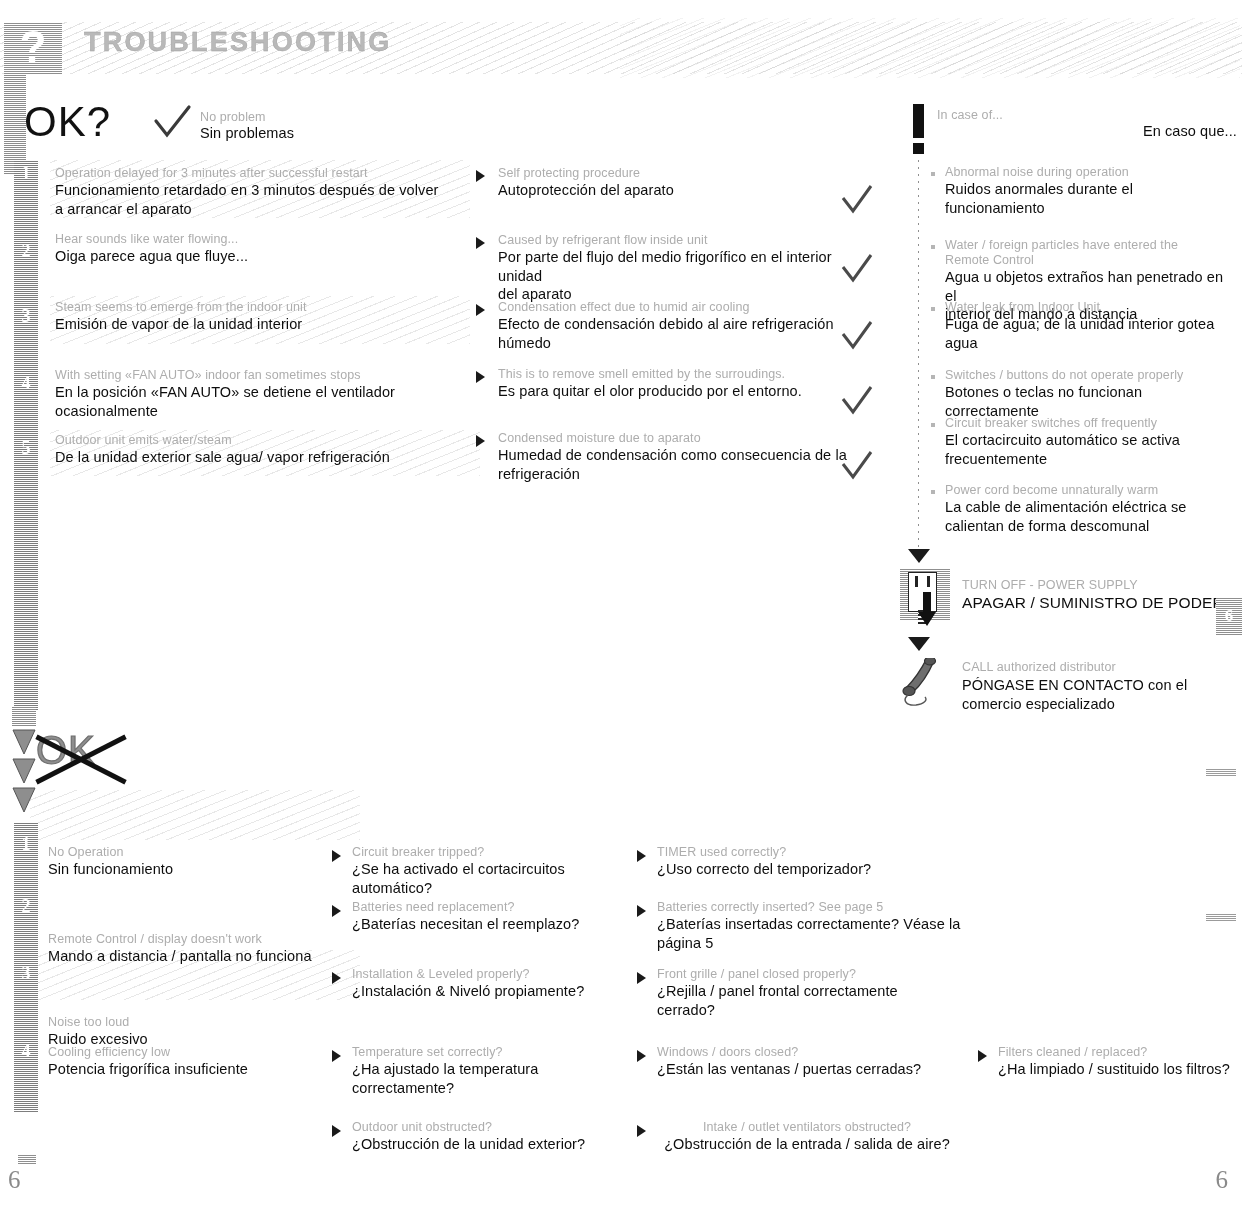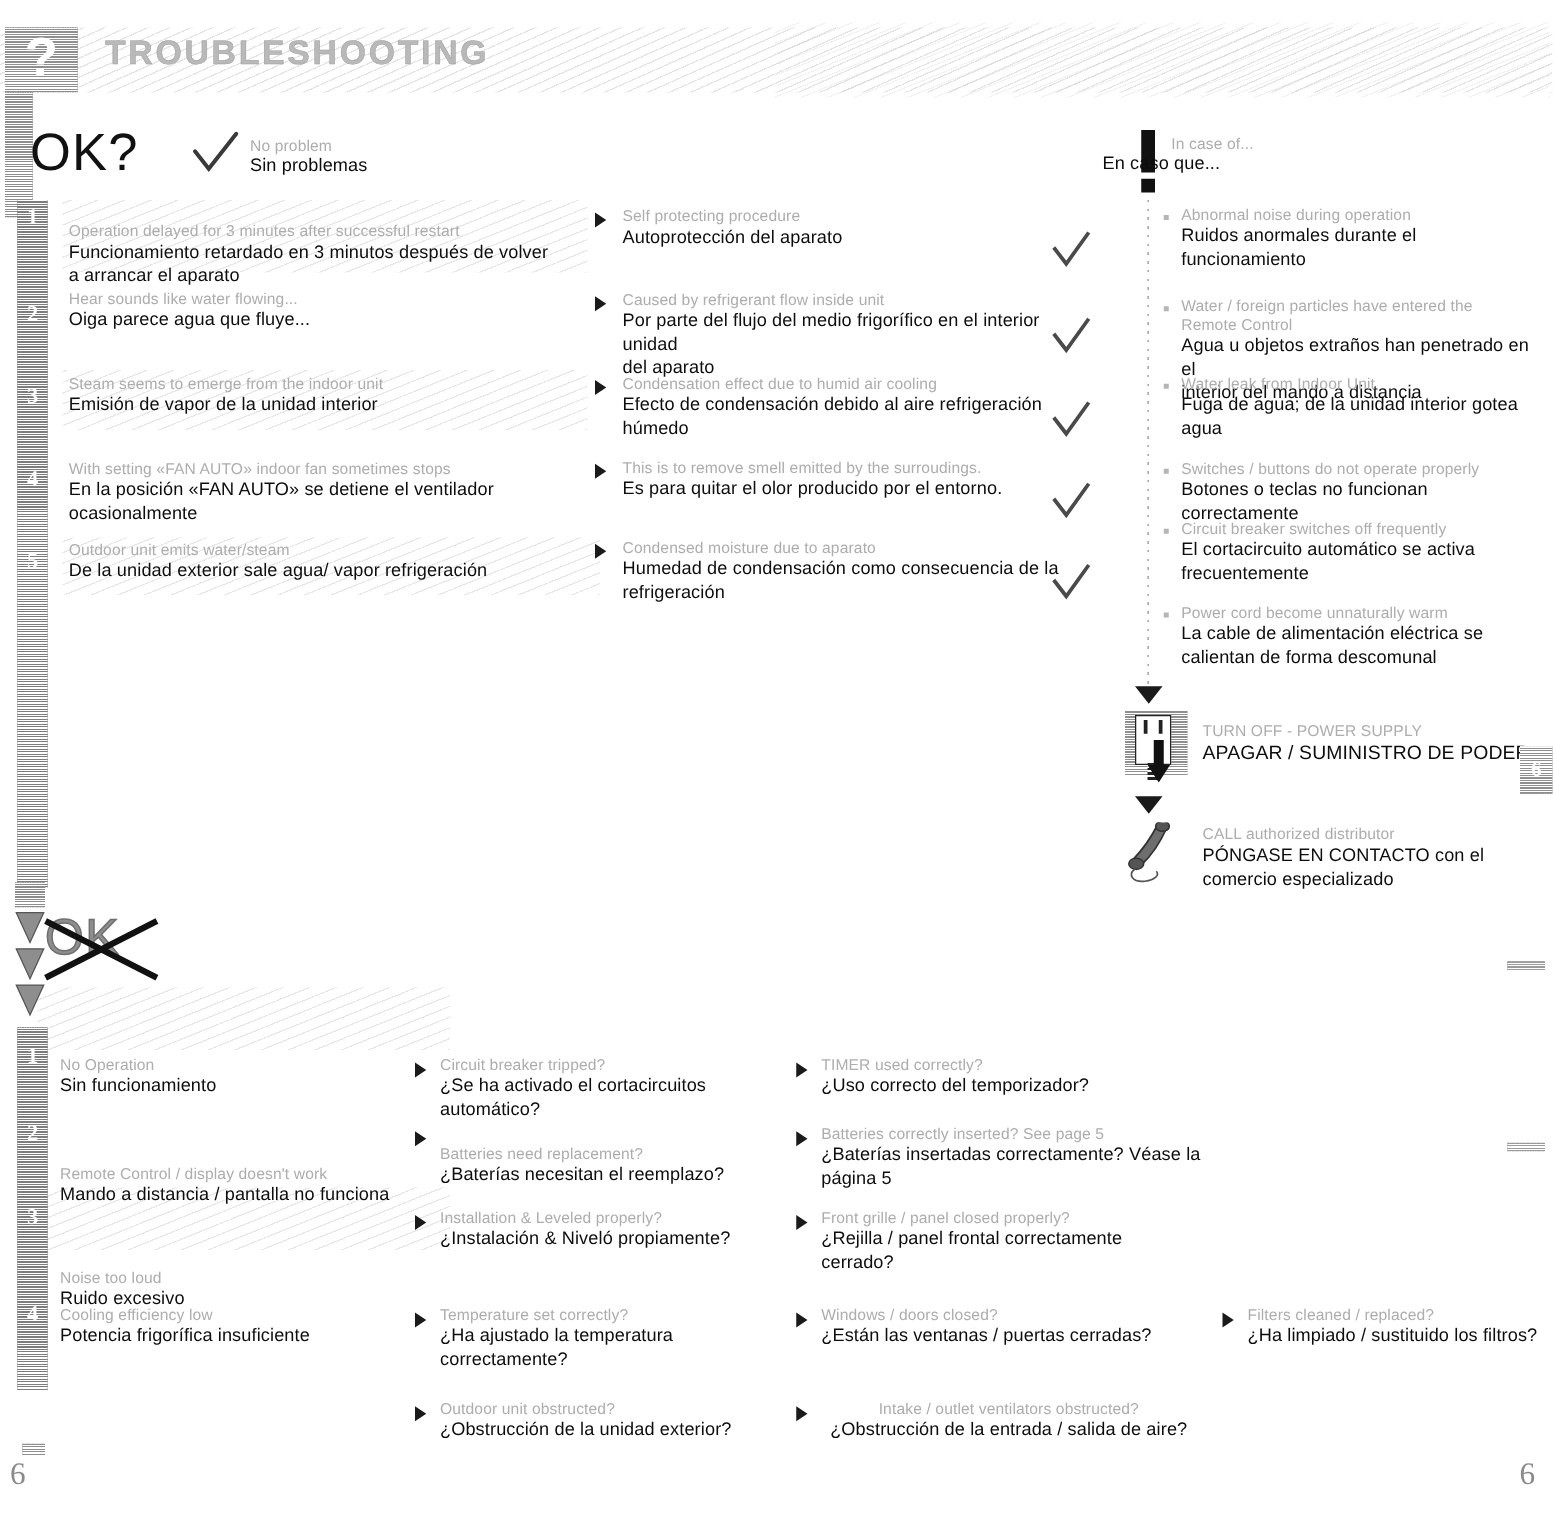--- a/index.html
+++ b/index.html
@@ -222,21 +222,21 @@
   <div class="num" style="top:372px;">4</div>
   <div class="num" style="top:437px;">5</div>
 
   <div class="smudge" style="left:50px;top:160px;width:420px;height:58px;"></div>
   <div class="smudge" style="left:50px;top:296px;width:420px;height:48px;"></div>
   <div class="smudge" style="left:50px;top:430px;width:430px;height:46px;"></div>
   <div class="smudge" style="left:620px;top:18px;width:620px;height:60px;opacity:.55;"></div>
   <div class="smudge" style="left:30px;top:790px;width:330px;height:50px;"></div>
   <div class="smudge" style="left:30px;top:950px;width:330px;height:50px;"></div>
 
-  <div class="row" style="left:55px;top:166px;width:410px;margin-top:12px;">
+  <div class="row" style="left:55px;top:166px;width:410px;">
     <div class="en">Operation delayed for 3 minutes after successful restart</div>
     <div class="es">Funcionamiento retardado en 3 minutos después de volver
 a arrancar el aparato</div>
   </div>
   <div class="row" style="left:55px;top:232px;width:410px;">
     <div class="en">Hear sounds like water flowing...</div>
     <div class="es">Oiga parece agua que fluye...</div>
   </div>
   <div class="row" style="left:55px;top:300px;width:410px;">
     <div class="en">Steam seems to emerge from the indoor unit</div>
@@ -295,21 +295,21 @@
   <svg class="tick" style="left:840px;top:385px;" viewBox="0 0 34 32">
     <path d="M3 14 L13 27 L31 2" fill="none" stroke="#4a4a4a" stroke-width="3"></path>
   </svg>
   <svg class="tick" style="left:840px;top:450px;" viewBox="0 0 34 32">
     <path d="M3 14 L13 27 L31 2" fill="none" stroke="#4a4a4a" stroke-width="3"></path>
   </svg>
 
   <div class="excl-bar"></div>
   <div class="excl-dot"></div>
   <div class="en" style="position:absolute;left:937px;top:108px;width:290px;">In case of...</div>
-  <div class="es" style="position:absolute;left:882px;top:122px;width:290px;">En caso que...</div>
+  <div class="es" style="position:absolute;left:947px;top:122px;width:290px;text-align:right;">En caso que...</div>
   <div class="dotline"></div>
 
   <div class="sq-bullet" style="left:931px;top:172px;"></div>
   <div class="row" style="left:945px;top:165px;width:285px;">
     <div class="en">Abnormal noise during operation</div>
     <div class="es">Ruidos anormales durante el funcionamiento</div>
   </div>
 
   <div class="sq-bullet" style="left:931px;top:245px;"></div>
   <div class="row" style="left:945px;top:238px;width:285px;">
@@ -403,21 +403,21 @@
   <div class="row" style="left:657px;top:845px;width:280px;">
     <div class="en">TIMER used correctly?</div>
     <div class="es">¿Uso correcto del temporizador?</div>
   </div>
 
   <div class="row" style="left:48px;top:932px;width:300px;">
     <div class="en">Remote Control / display doesn't work</div>
     <div class="es">Mando a distancia / pantalla no funciona</div>
   </div>
   <div class="tri-right" style="left:332px;top:905px;"></div>
-  <div class="row" style="left:352px;top:900px;width:280px;margin-top:16px;">
+  <div class="row" style="left:352px;top:900px;width:280px;">
     <div class="en">Batteries need replacement?</div>
     <div class="es">¿Baterías necesitan el reemplazo?</div>
   </div>
   <div class="tri-right" style="left:637px;top:905px;"></div>
   <div class="row" style="left:657px;top:900px;width:350px;">
     <div class="en">Batteries correctly inserted? See page 5</div>
     <div class="es">¿Baterías insertadas correctamente? Véase la página 5</div>
   </div>
 
   <div class="row" style="left:48px;top:967px;width:300px;margin-top:48px;">

